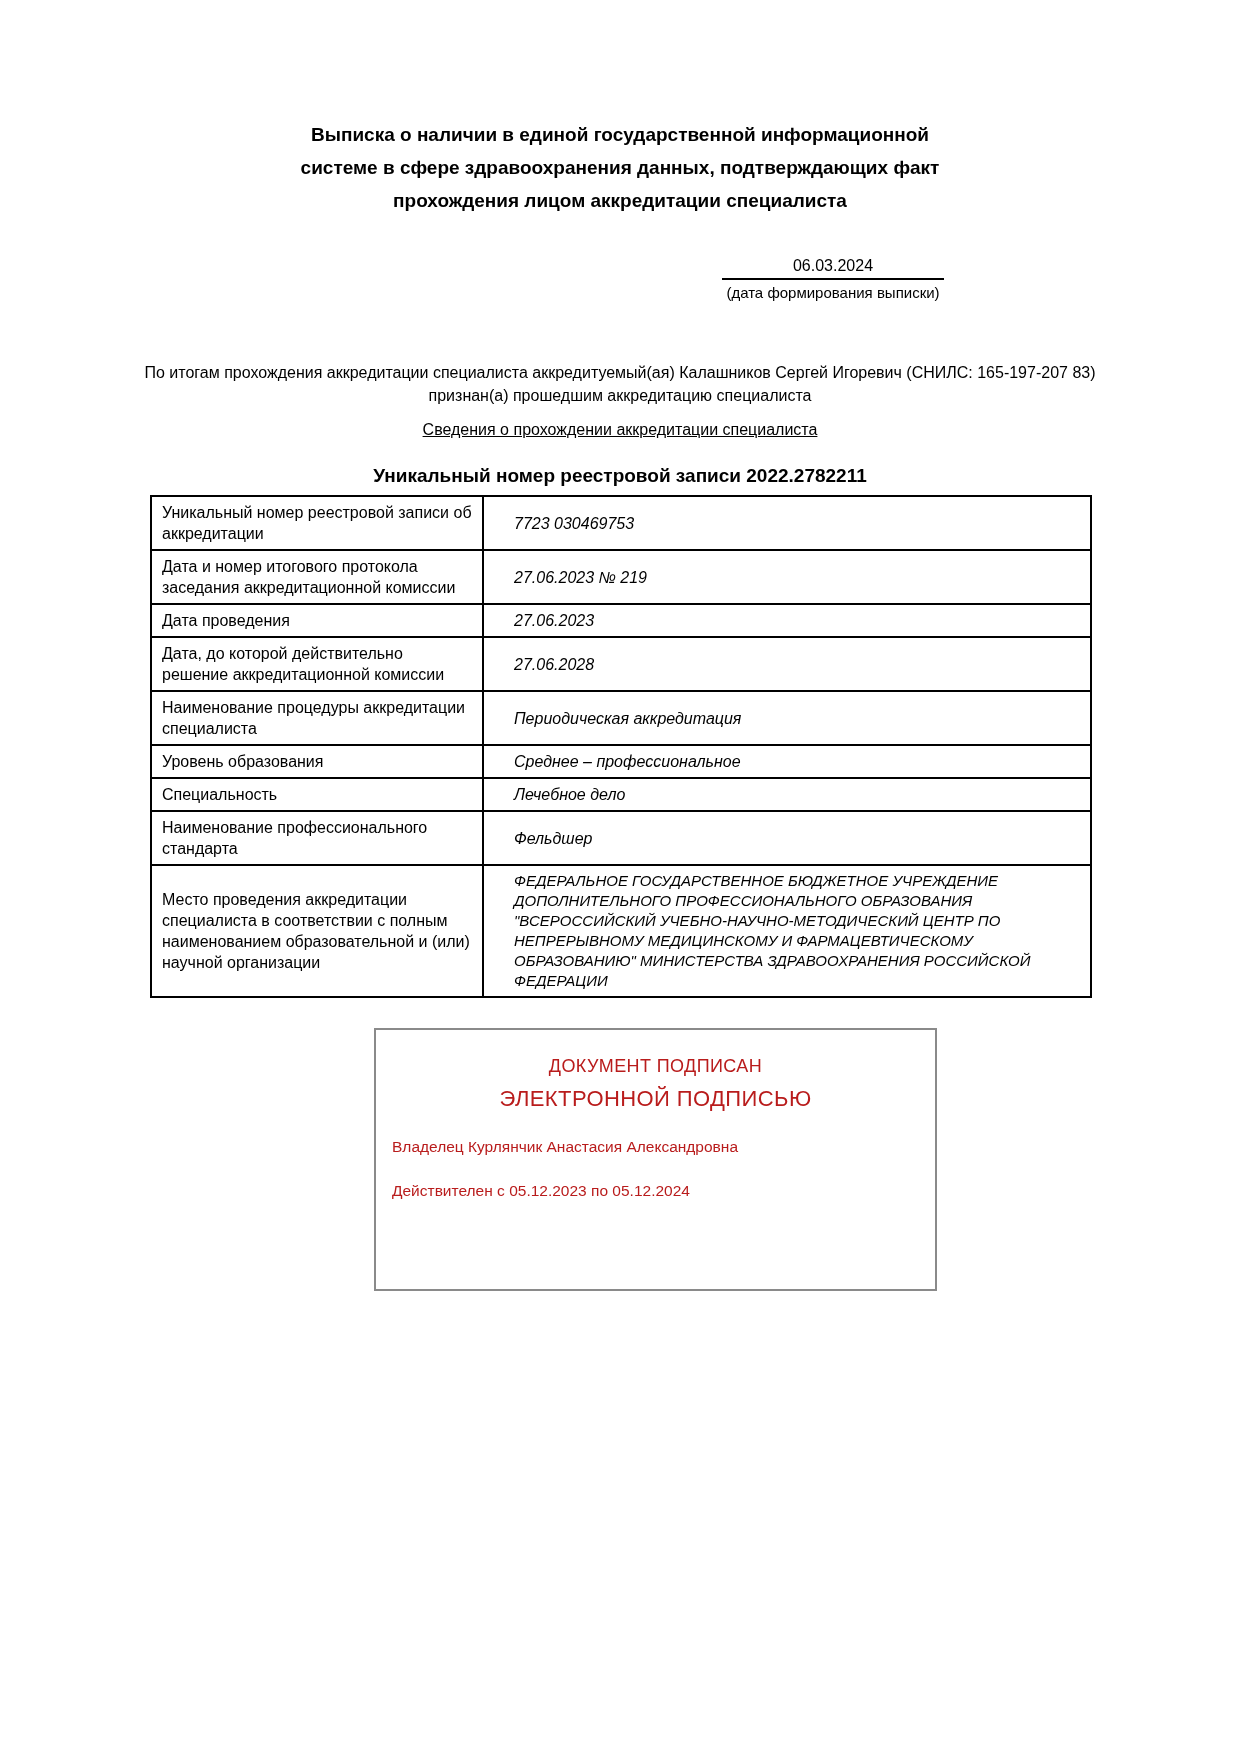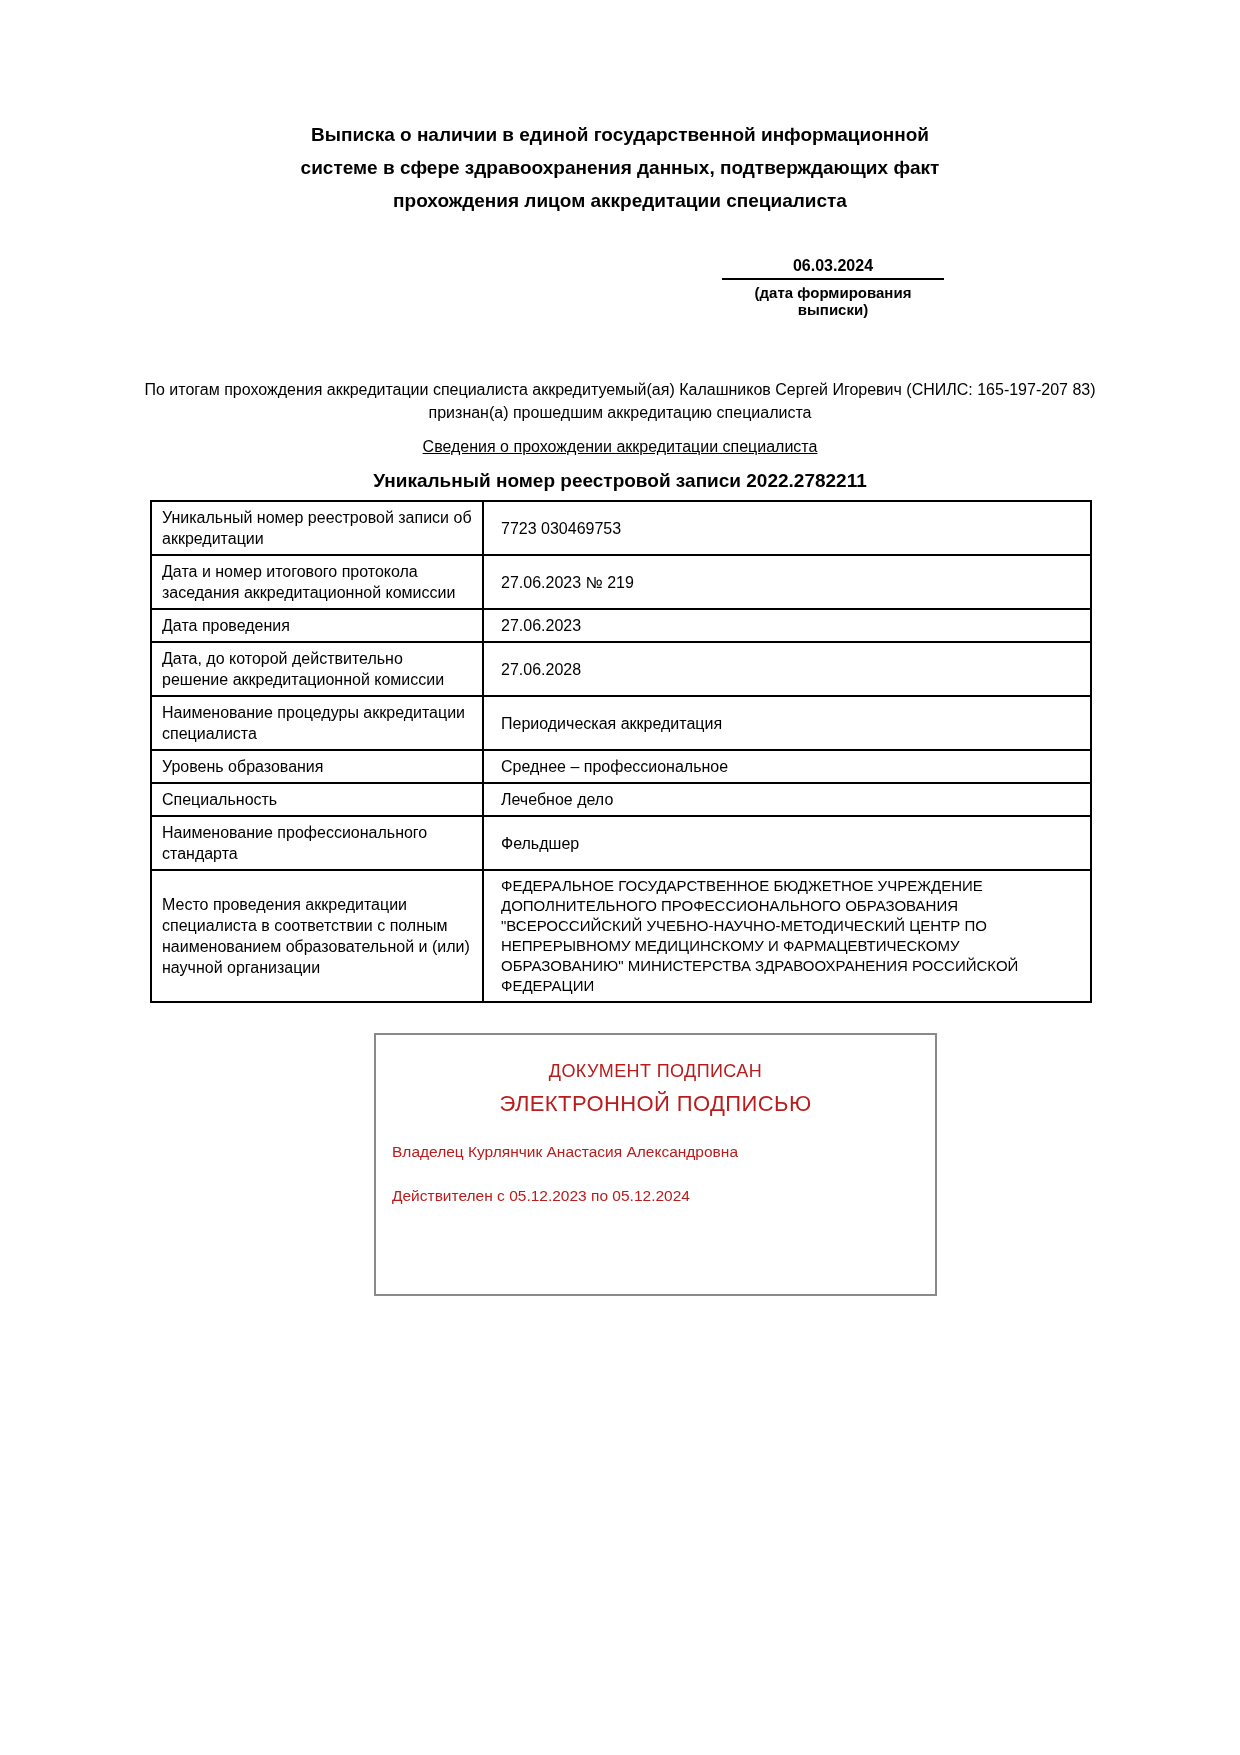--- a/index.html
+++ b/index.html
@@ -18,21 +18,20 @@
     text-align:center;
     font-size:19px;
     font-weight:700;
     line-height:33px;
   }
   .date-block {
     width:222px;
     margin:40px 0 12px 722px;
     text-align:center;
     font-size:16px;
-    font-weight:bold;
   }
   .date-value {
     display:block;
     padding-bottom:3px;
     border-bottom:2px solid #000000;
   }
   .date-caption {
     display:block;
     margin-top:4px;
     font-size:15px;
@@ -44,41 +43,41 @@
     font-size:16px;
     line-height:23px;
   }
   .section-heading {
     margin-top:14px;
     text-align:center;
     font-size:16px;
     text-decoration:underline;
   }
   .registry-heading {
-    margin-top:14px;
+    margin-top:26px;
     text-align:center;
     font-size:19px;
     font-weight:700;
   }
   table.acc-table {
     width:940px;
     margin:8px 0 0 150px;
     border-collapse:collapse;
     table-layout:fixed;
   }
   .acc-table td {
     border:2px solid #000000;
     font-size:16px;
     line-height:21px;
     padding:5px 10px;
     vertical-align:middle;
     text-align:left;
   }
   .acc-table td.label-cell { width:332px; }
-  .acc-table td.value-cell { width:608px; padding-left:17px; }
+  .acc-table td.value-cell { width:608px; padding-left:30px;font-style:italic; }
   .acc-table td.org-cell {
     font-size:15px;
     line-height:20px;
     padding-right:4px;
   }
   .stamp {
     width:563px;
     height:263px;
     margin:30px 0 0 374px;
     border:2px solid #8a8a8a;

